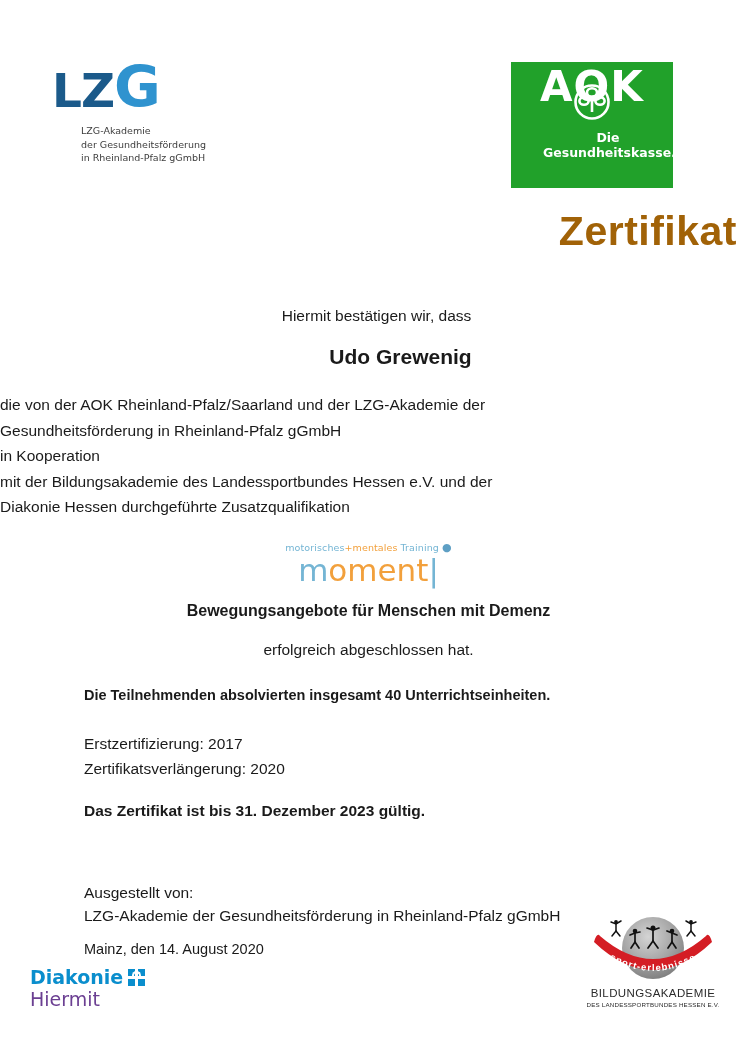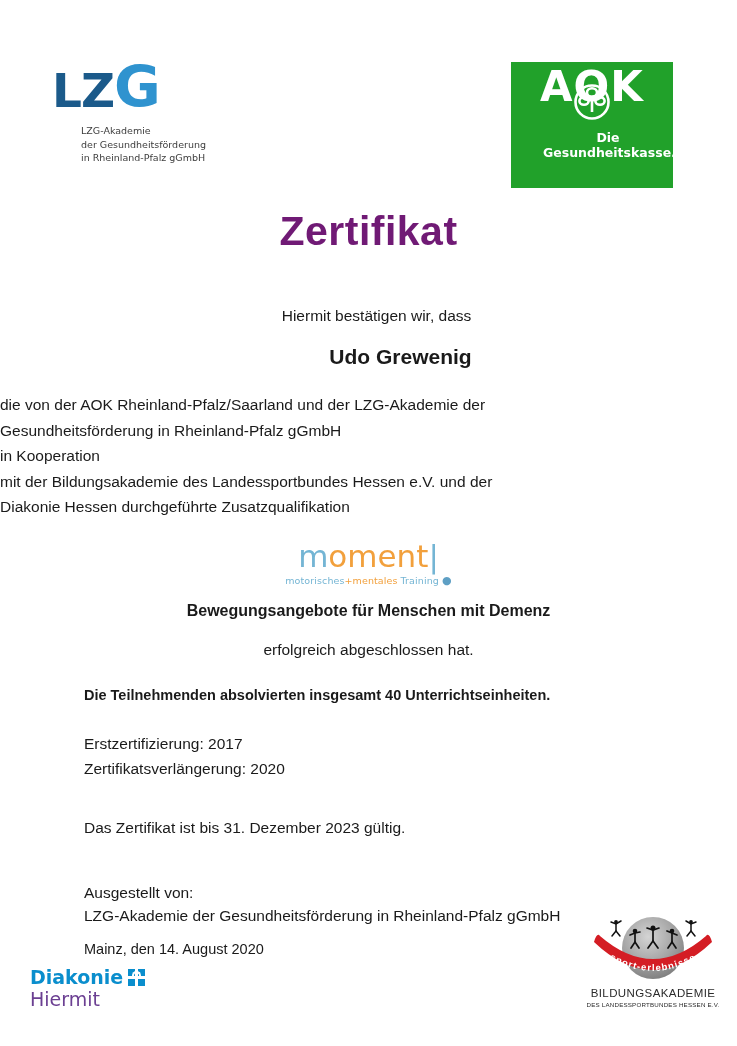--- a/index.html
+++ b/index.html
@@ -88,25 +88,25 @@
     font-size: 12.5px;
     color: #ffffff;
     padding-left: 32px;
   }
 
   
   #doc-title {
     position: absolute;
     top: 208px; left: 0;
     width: 737px;
-    text-align: center;
+    text-align: right;
     font-size: 41px;
     font-weight: bold;
     letter-spacing: 0.5px;
-    color: #701a75;
+    color: #a16207;
   }
 
   .center-line {
     position: absolute;
     left: 0;
     width: 737px;
     text-align: center;
     font-size: 15.5px;
     line-height: 25px;
     color: #1a1a1a;
@@ -159,21 +159,21 @@
   .tag-blue { color: #74b5d4; }
   .tag-orange { color: #f2a03c; }
   .tag-dot { color: #5e9fc4; font-size: 11px; }
 
   #course-title { top: 598px; font-size: 16px; }
   #completion-line { top: 637px; }
   #units-line { top: 683px; font-size: 14.5px; }
 
   #first-cert { top: 731px; }
   #cert-extension { top: 756px; }
-  #validity { top: 815px; }
+  #validity { top: 798px; font-weight: bold; }
   #issued-by-label { top: 880px; }
   #issuer-name { top: 903px; }
   #place-date { top: 937px; font-size: 14.5px; }
 
   
   
   #diakonie-logo {
     position: absolute;
     left: 30px;
     top: 966px;
@@ -293,22 +293,22 @@
 
 <div id="body-paragraph">
   <div>die von der AOK Rheinland-Pfalz/Saarland und der LZG-Akademie der</div>
   <div>Gesundheitsförderung in Rheinland-Pfalz gGmbH</div>
   <div>in Kooperation</div>
   <div>mit der Bildungsakademie des Landessportbundes Hessen e.V. und der</div>
   <div>Diakonie Hessen durchgeführte Zusatzqualifikation</div>
 </div>
 
 <div id="moment-logo">
+  <div id="moment-tagline"><span class="tag-blue">motorisches</span><span class="tag-orange">+</span><span class="tag-orange">mentales</span> <span class="tag-blue">Training</span> <span class="tag-dot">●</span></div>
   <div id="moment-wordmark"><span class="mom-blue">m</span><span class="mom-orange">o</span><span class="mom-orange">ment</span><span class="mom-bar">|</span></div>
-  <div id="moment-tagline"><span class="tag-blue">motorisches</span><span class="tag-orange">+</span><span class="tag-orange">mentales</span> <span class="tag-blue">Training</span> <span class="tag-dot">●</span></div>
 </div>
 
 <div id="course-title" class="center-line bold">Bewegungsangebote für Menschen mit Demenz</div>
 
 <div id="completion-line" class="center-line">erfolgreich abgeschlossen hat.</div>
 
 <div id="units-line" class="left-line bold">Die Teilnehmenden absolvierten insgesamt 40 Unterrichtseinheiten.</div>
 
 <div id="first-cert" class="left-line">Erstzertifizierung: 2017</div>
 <div id="cert-extension" class="left-line">Zertifikatsverlängerung: 2020</div>

